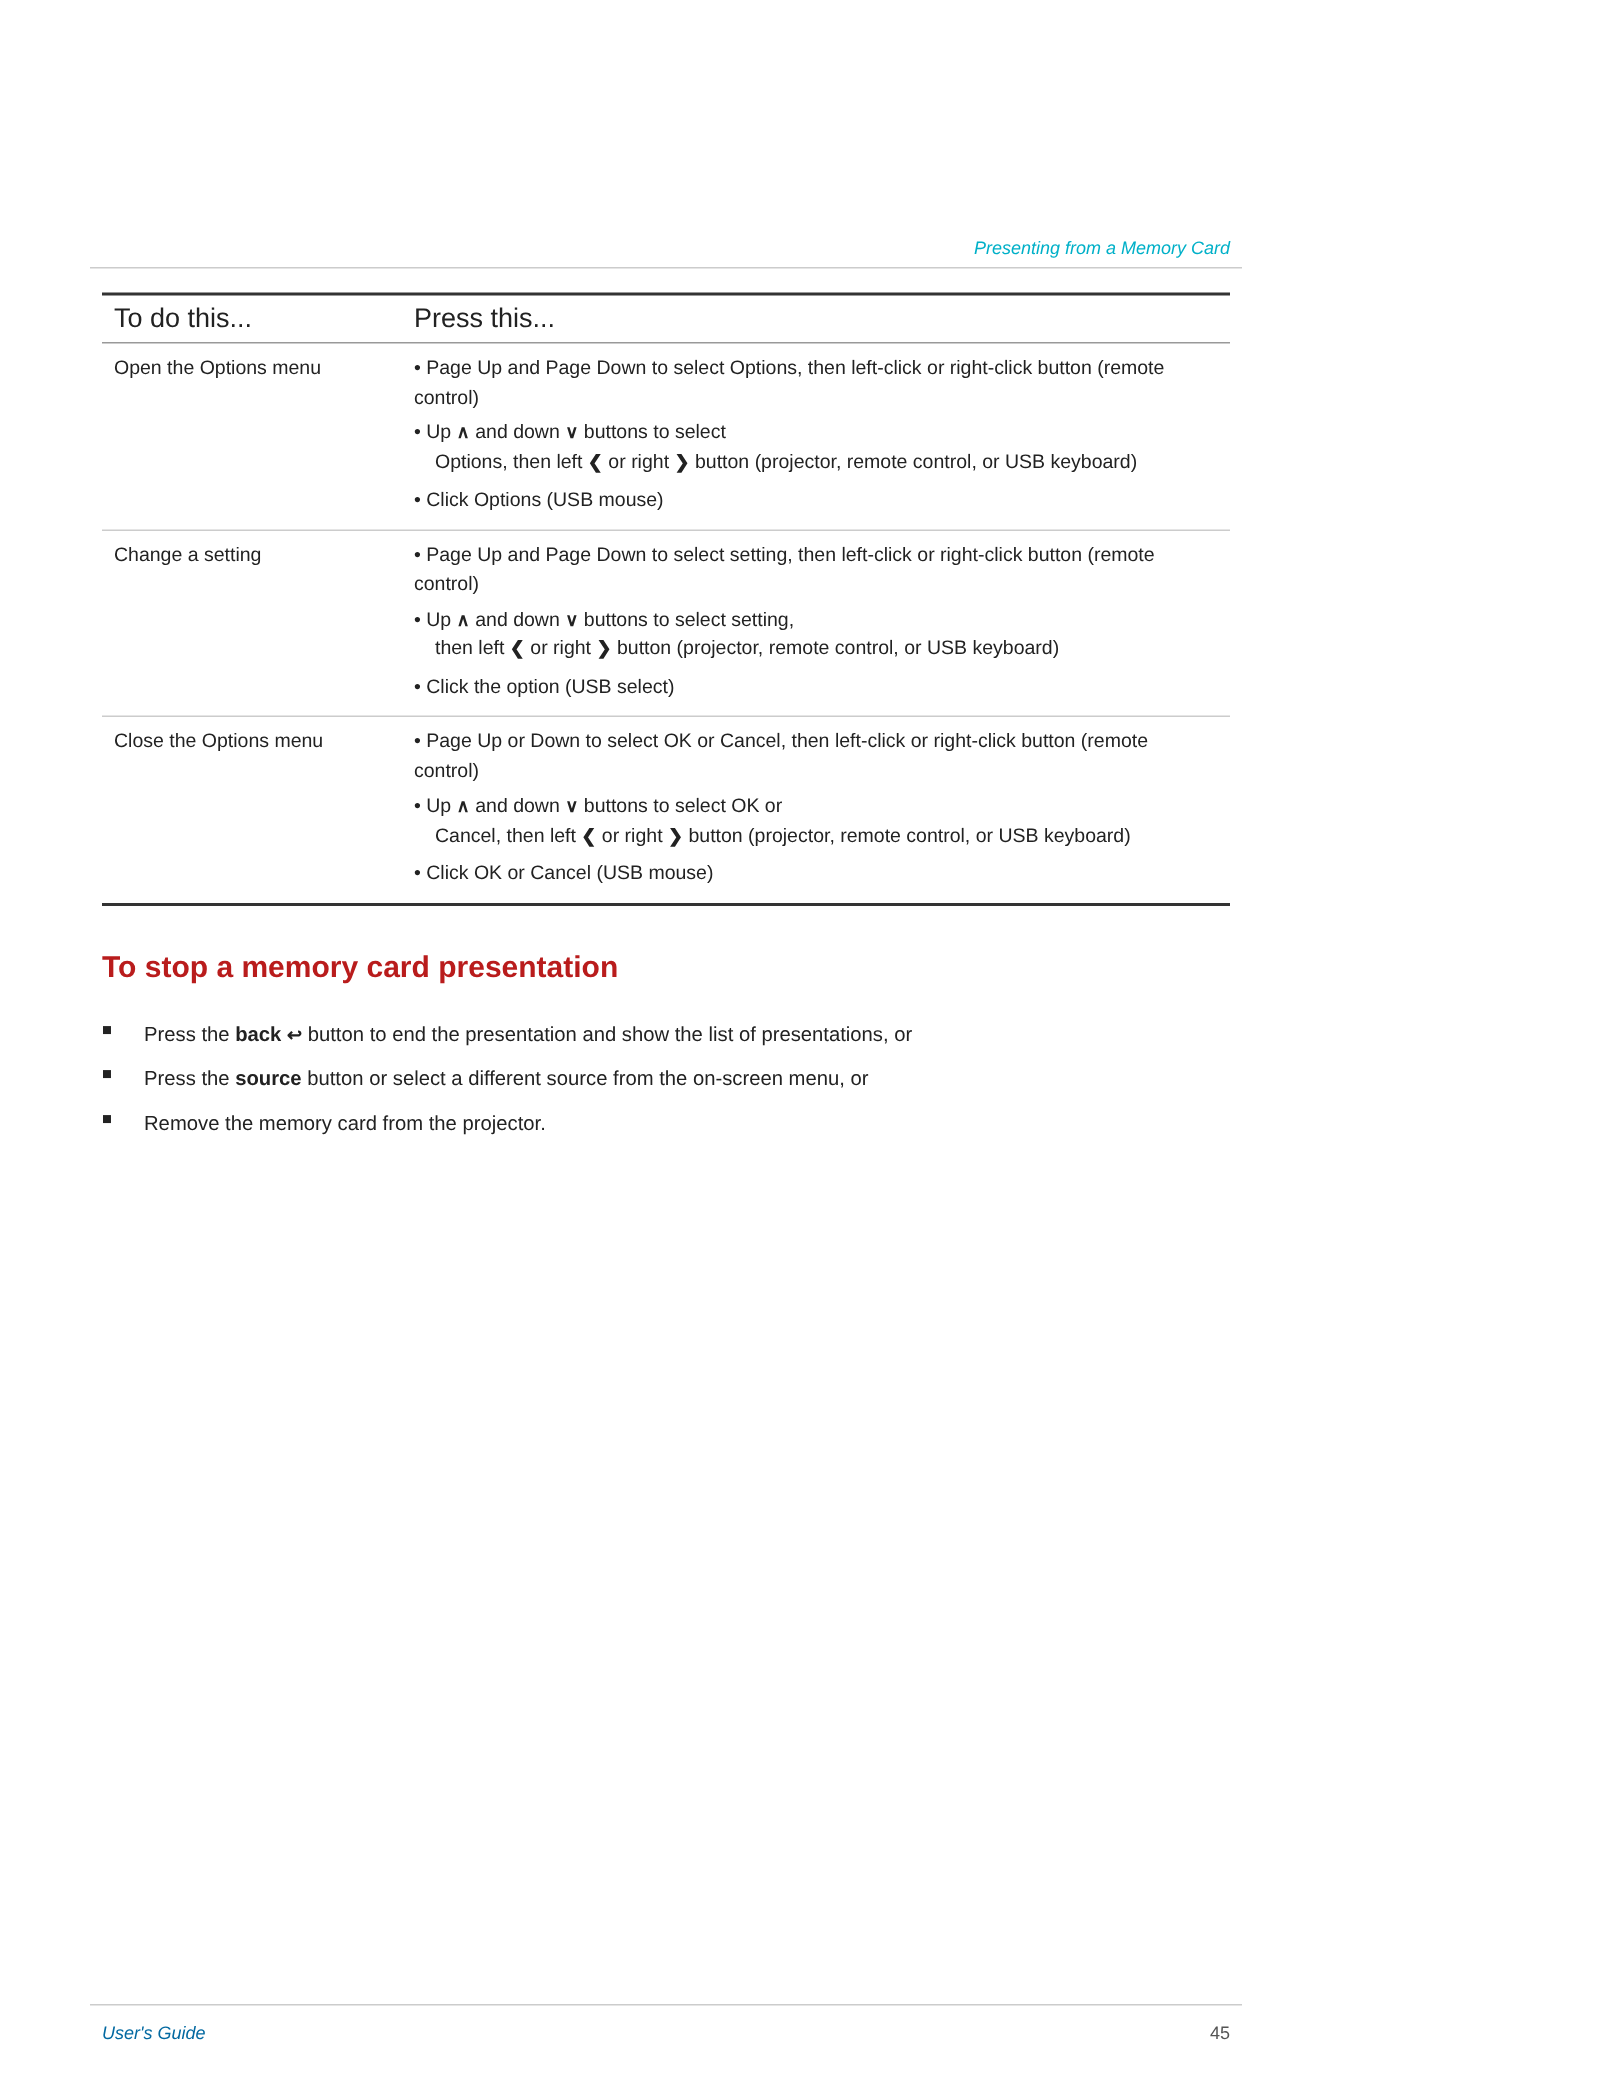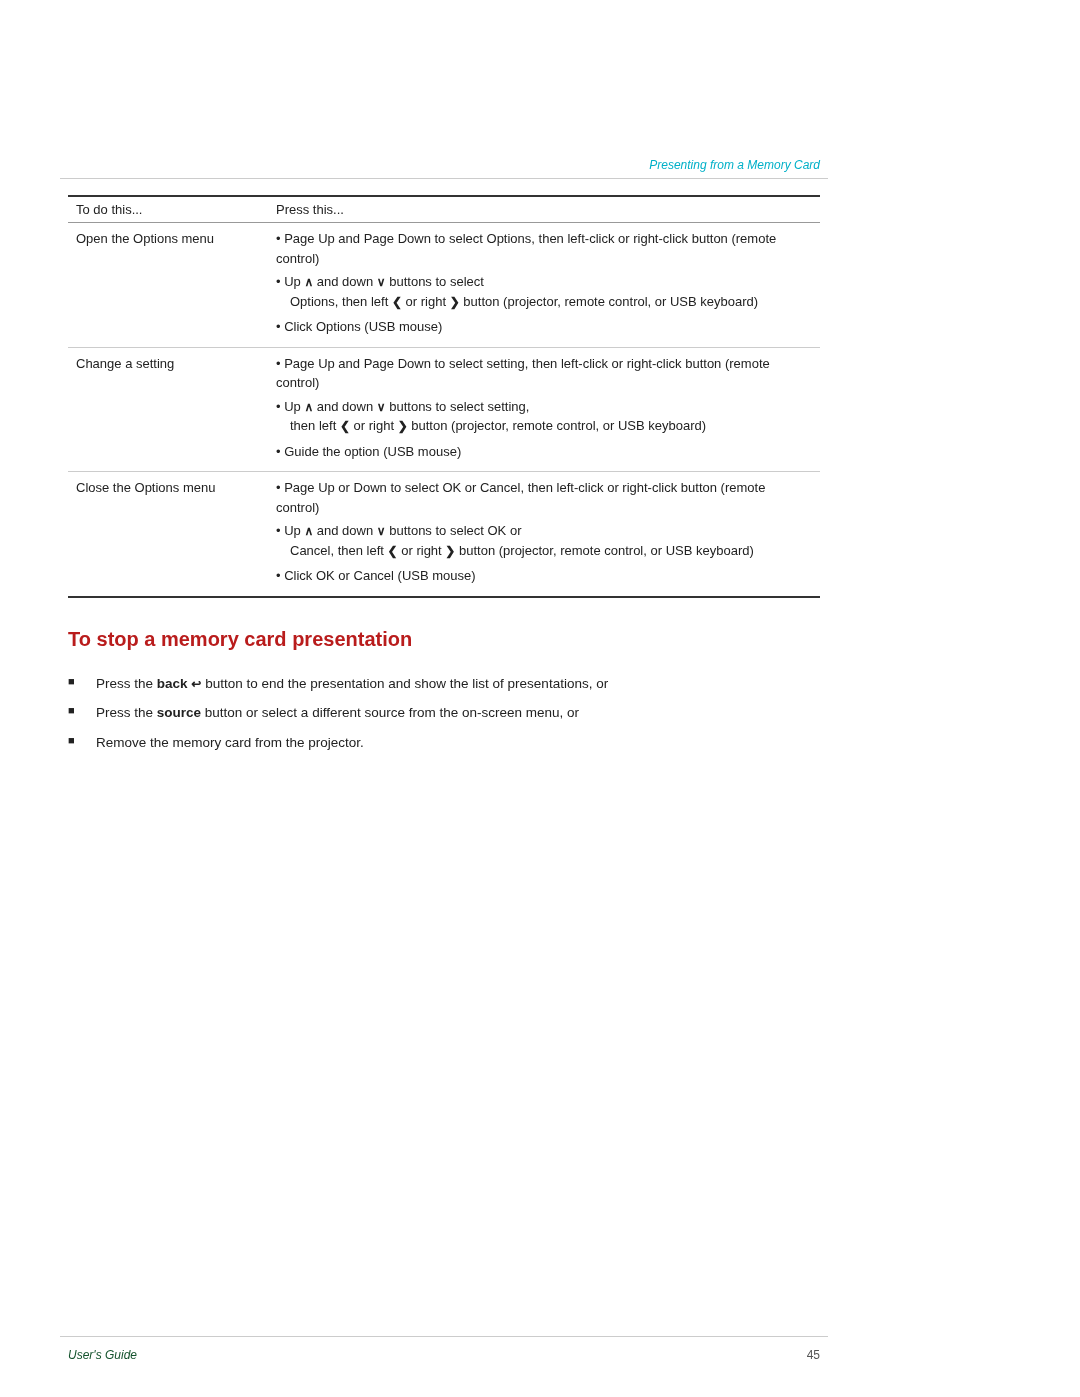--- a/index.html
+++ b/index.html
@@ -50,21 +50,21 @@
     .main-table {
       width: 100%;
       border-collapse: collapse;
       border-top: 2px solid #333;
       border-bottom: 2px solid #333;
       margin-bottom: 30px;
     }
     .col-header-row td {
       border-bottom: 1px solid #999;
       padding: 5px 8px;
-      font-size: 13px;
+      font-size: 18px;
     }
     .section-header td {
       font-weight: bold;
       font-size: 13px;
       padding: 7px 8px 4px 8px;
       border-bottom: none;
     }
     .data-row td {
       padding: 6px 8px;
       vertical-align: top;
@@ -117,21 +117,21 @@
       right: 0;
       border: none;
       border-top: 1px solid #ccc;
       margin: 0 60px;
     }
     .footer-left {
       position: absolute;
       bottom: 35px;
       left: 68px;
       font-size: 12px;
-      color: #14532d;
+      color: #0369a1;
       font-style: italic;
     }
     .footer-right {
       position: absolute;
       bottom: 35px;
       right: 68px;
       font-size: 12px;
       color: #555;
       text-align: center;
     }
@@ -179,21 +179,21 @@
       </tr>
 
       <tr class="data-row border-bottom">
         <td>Change a setting</td>
         <td>
           <div class="bullet-item">Page Up and Page Down to select setting, then left-click or right-click button (remote control)</div>
           <div style="margin-bottom:6px;">
             <span class="bullet-item">Up <span class="icon-sym">∧</span> and down <span class="icon-sym">∨</span> buttons to select setting,</span><br>
             <span style="padding-left:14px;">then left <span class="icon-sym">❮</span> or right <span class="icon-sym">❯</span> button (projector, remote control, or USB keyboard)</span>
           </div>
-          <div class="bullet-item">Guide the option (USB mouse)</div>
+          <div class="bullet-item">Click the option (USB select)</div>
         </td>
       </tr>
 
       <tr class="data-row">
         <td>Close the Options menu</td>
         <td>
           <div class="bullet-item">Page Up or Down to select OK or Cancel, then left-click or right-click button (remote control)</div>
           <div style="margin-bottom:6px;">
             <span class="bullet-item">Up <span class="icon-sym">∧</span> and down <span class="icon-sym">∨</span> buttons to select OK or</span><br>
             <span style="padding-left:14px;">Cancel, then left <span class="icon-sym">❮</span> or right <span class="icon-sym">❯</span> button (projector, remote control, or USB keyboard)</span>

